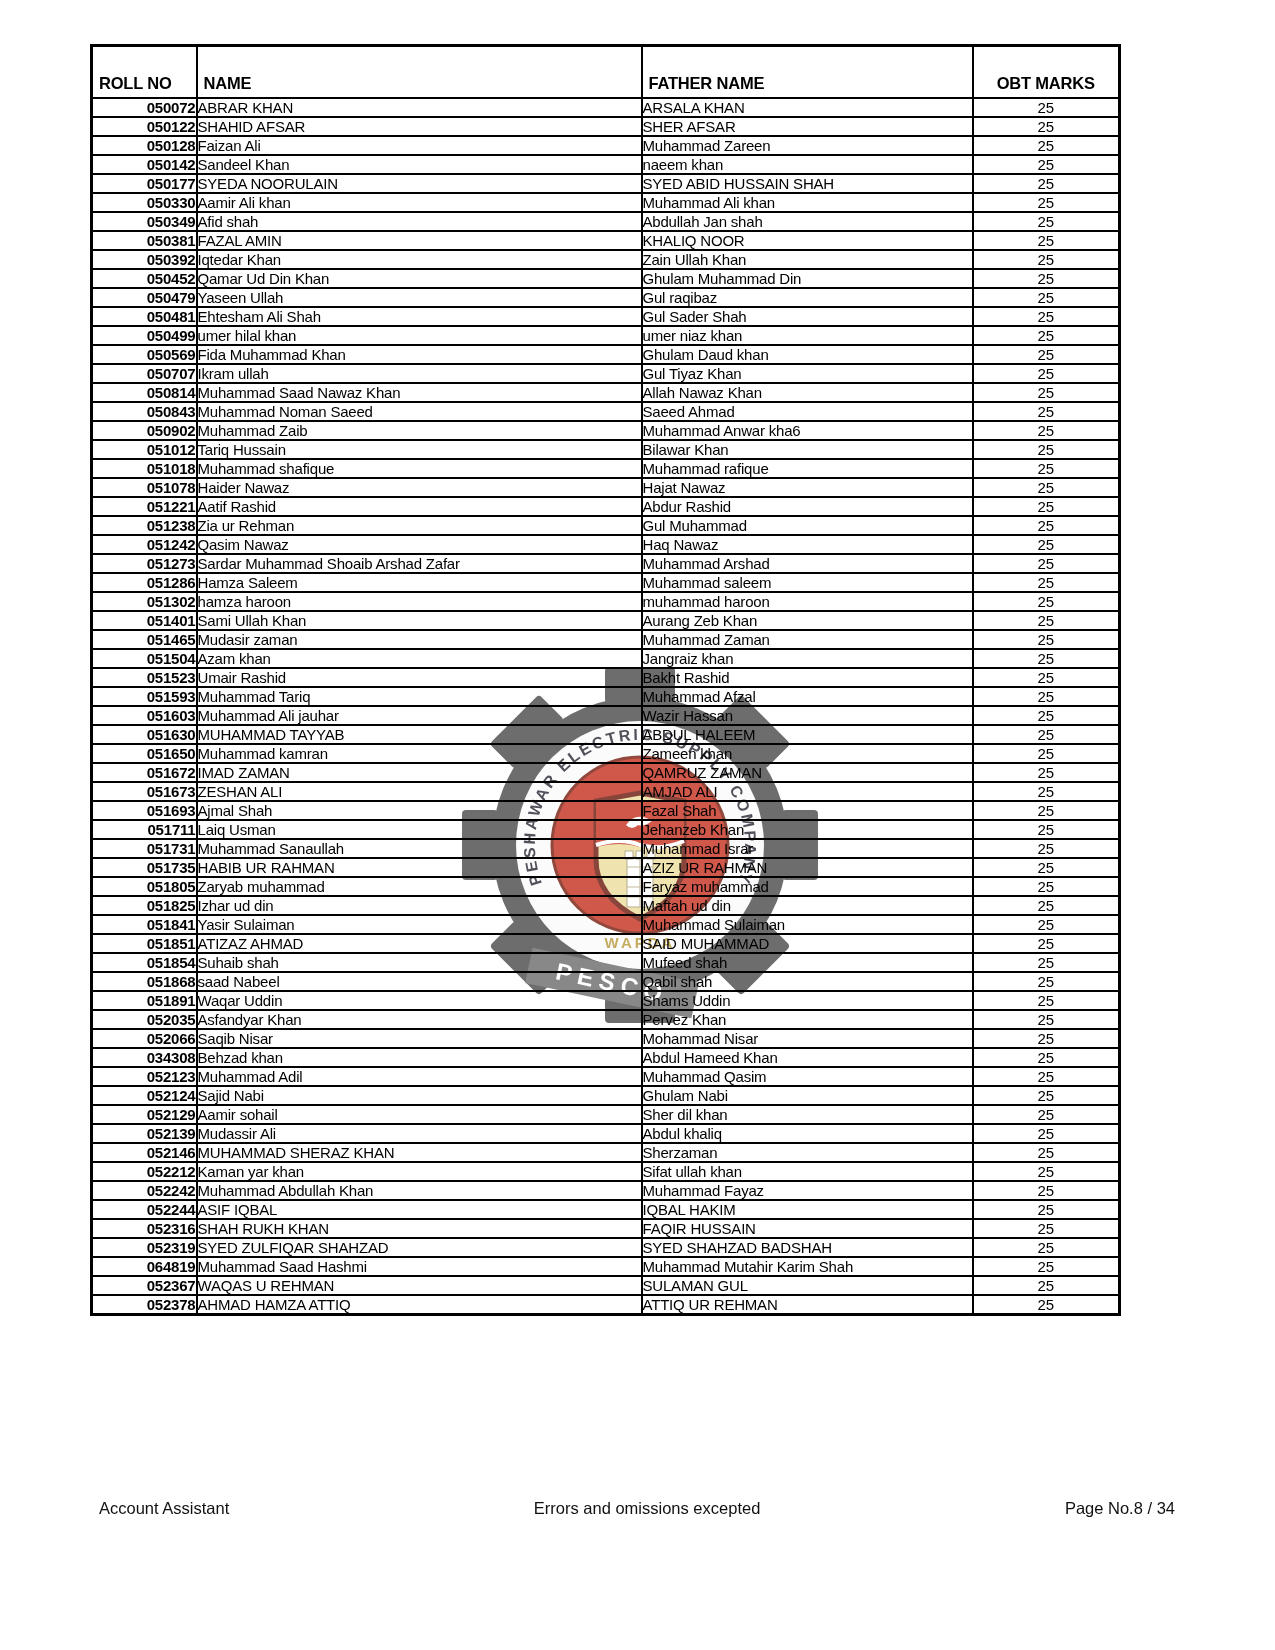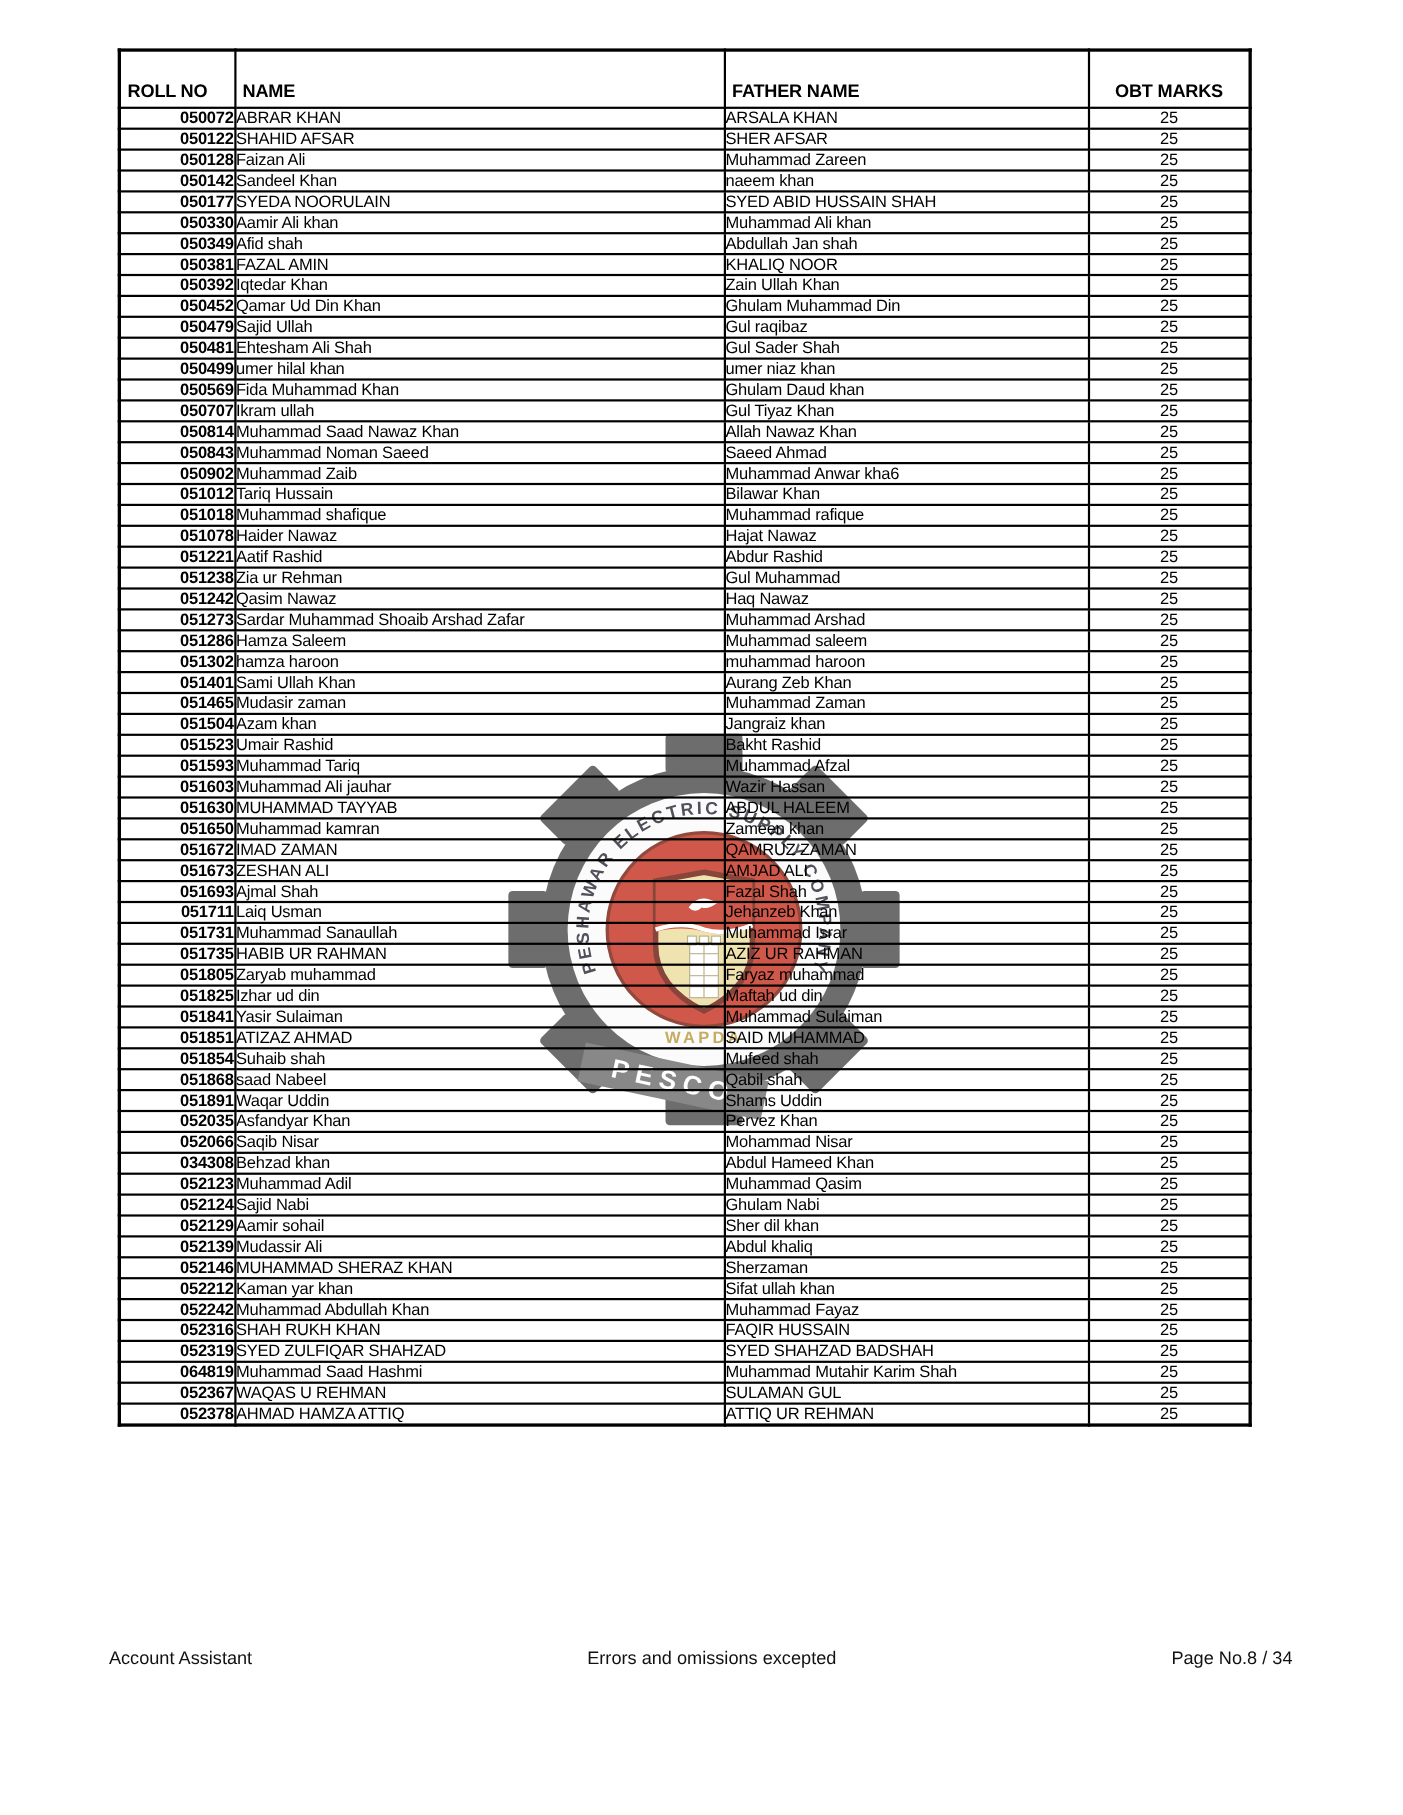--- a/index.html
+++ b/index.html
@@ -3,21 +3,21 @@
 <meta charset="utf-8">
 <style>
   html,body{margin:0;padding:0;background:#fff;}
   .page{position:relative;width:1275px;height:1650px;background:#ffffff;overflow:hidden;
         font-family:"Liberation Sans","DejaVu Sans",sans-serif;color:#000;}
 
   
   .watermark{position:absolute;left:462px;top:655px;width:356px;height:380px;opacity:.82;z-index:0;}
 
   
-  table.results{position:absolute;left:107px;top:44px;width:1031px;z-index:1;
+  table.results{position:absolute;left:90px;top:44px;width:1031px;z-index:1;
         border-collapse:collapse;table-layout:fixed;background:transparent;}
   table.results,table.results th,table.results td{border:2px solid #000;}
   table.results{border-width:3px;}
   table.results th{height:46px;vertical-align:bottom;font-size:16.5px;font-weight:700;
         padding:0 0 4px 6px;text-align:left;letter-spacing:-0.2px;}
   table.results th.c3{text-align:center;padding-left:0;}
   table.results td{height:17px;padding:0;font-size:15px;line-height:17px;white-space:nowrap;
         overflow:hidden;letter-spacing:-0.2px;background:transparent;}
   td.c0{font-weight:700;text-align:right;padding-right:14px;}
   td.c1,td.c2{text-align:left;padding-left:6px;}
@@ -168,21 +168,21 @@
           <td class="c3">25</td>
         </tr>
         <tr>
           <td class="c0">050452</td>
           <td class="c1">Qamar Ud Din Khan</td>
           <td class="c2">Ghulam Muhammad Din</td>
           <td class="c3">25</td>
         </tr>
         <tr>
           <td class="c0">050479</td>
-          <td class="c1">Sajid Ullah</td>
+          <td class="c1">Yaseen Ullah</td>
           <td class="c2">Gul raqibaz</td>
           <td class="c3">25</td>
         </tr>
         <tr>
           <td class="c0">050481</td>
           <td class="c1">Ehtesham Ali Shah</td>
           <td class="c2">Gul Sader Shah</td>
           <td class="c3">25</td>
         </tr>
         <tr>
@@ -452,20 +452,26 @@
         <tr>
           <td class="c0">052212</td>
           <td class="c1">Kaman yar khan</td>
           <td class="c2">Sifat ullah khan</td>
           <td class="c3">25</td>
         </tr>
         <tr>
           <td class="c0">052242</td>
           <td class="c1">Muhammad Abdullah Khan</td>
           <td class="c2">Muhammad Fayaz</td>
+          <td class="c3">25</td>
+        </tr>
+        <tr>
+          <td class="c0">052244</td>
+          <td class="c1">ASIF IQBAL</td>
+          <td class="c2">IQBAL HAKIM</td>
           <td class="c3">25</td>
         </tr>
         <tr>
           <td class="c0">052316</td>
           <td class="c1">SHAH RUKH KHAN</td>
           <td class="c2">FAQIR HUSSAIN</td>
           <td class="c3">25</td>
         </tr>
         <tr>
           <td class="c0">052319</td>

